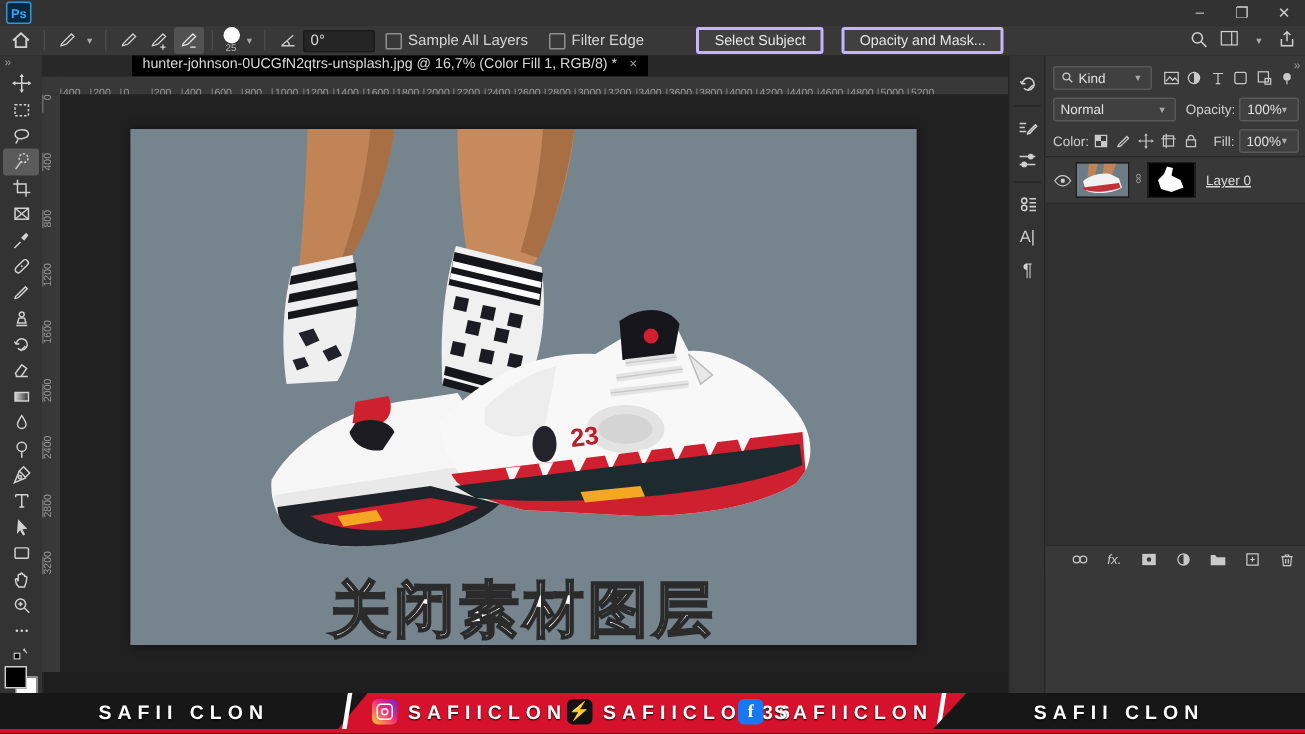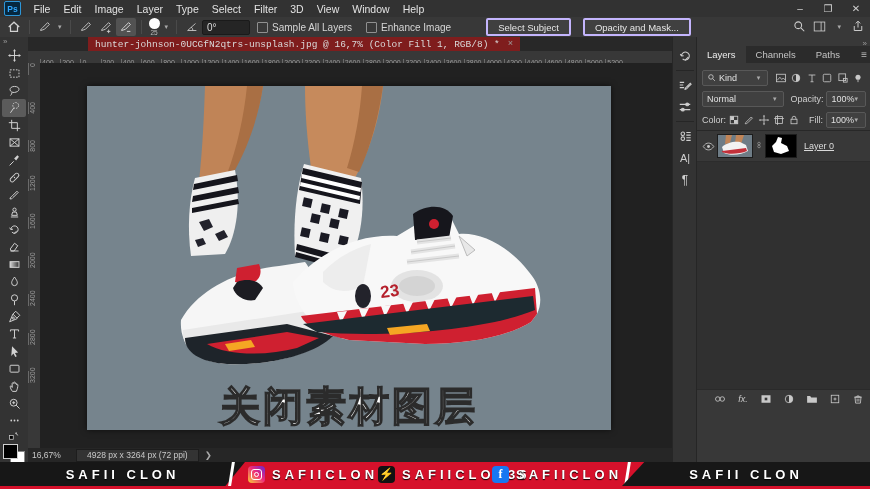--- a/index.html
+++ b/index.html
@@ -37,21 +37,21 @@
   .tool{width:24px;height:17.4px;margin:0 auto;display:flex;align-items:center;justify-content:center;border-radius:2px;}
   .tool svg{width:13px;height:13px;stroke:#d2d2d2;fill:none;stroke-width:1.2;}
   .tool svg .f{fill:#d2d2d2;stroke:none;}
   .tool.active{background:#5b5b5b;}
   #swap-mini{display:flex;align-items:flex-start;justify-content:center;height:12px;margin-top:1px;}
   #swatches{position:relative;width:22px;height:22px;margin:1px auto 0;}
   #fg{position:absolute;left:0;top:0;width:13px;height:13px;background:#000;border:1px solid #cfcfcf;}
   #bg{position:absolute;left:7px;top:7px;width:13px;height:13px;background:#fff;border:1px solid #888;}
   
   #tabbar{left:28px;top:37px;width:644px;height:14px;background:#282828;display:flex;align-items:stretch;}
-  #doc-tab{background:#7f1d1d;color:#d9d9d9;font-size:9.5px;display:flex;align-items:center;padding:0 7px;margin-left:60px;font-family:Liberation Mono, monospace;}
+  #doc-tab{background:#000000;color:#d9d9d9;font-size:9.5px;display:flex;padding:0 7px;margin-left:60px;}
   #doc-tab .x{margin-left:8px;color:#9d9d9d;font-size:9px;}
   #hruler{left:40px;top:51px;width:632px;height:12px;background:#383838;border-bottom:1px solid #262626;overflow:hidden;white-space:nowrap;}
   #hruler span{display:inline-block;width:20.2px;font-size:7px;color:#9a9a9a;border-left:1px solid #6a6a6a;
                padding-left:1px;height:12px;box-sizing:border-box;overflow:visible;}
   #vruler{left:28px;top:63px;width:12px;height:385px;background:#383838;border-right:1px solid #262626;overflow:hidden;}
   #vruler span{display:block;height:38.5px;width:12px;font-size:7px;color:#9a9a9a;border-top:1px solid #6a6a6a;
                box-sizing:border-box;transform-origin:6px 6px;transform:rotate(-90deg);text-align:right;}
   #ruler-corner{left:28px;top:51px;width:12px;height:12px;background:#383838;border-right:1px solid #262626;border-bottom:1px solid #262626;}
   #pasteboard{left:40px;top:63px;width:632px;height:385px;background:#212121;}
   #canvas{left:87px;top:86px;width:524px;height:344px;background:#76848D;box-shadow:0 0 6px rgba(0,0,0,.6);}
@@ -112,21 +112,20 @@
   #fb-icon{background:#1877f2;color:#fff;font-weight:bold;font-size:12px;font-family:"Liberation Serif",serif;}
   .edge{position:absolute;top:0;width:3px;height:24px;background:#fff;}
 </style>
 </head>
 <body>
 
 <div id="app">
 
   <div id="menubar" class="abs">
     <div id="ps-logo">Ps</div>
-    <div id="menus"><span>File</span><span>Edit</span><span>Image</span><span>Layer</span><span>Type</span><span>Select</span><span>Filter</span><span>3D</span><span>View</span><span>Window</span><span>Help</span></div>
     <div id="win-controls">
       <span class="wc">–</span>
       <span class="wc">❐</span>
       <span class="wc">✕</span>
     </div>
   </div>
 
   <div id="optionsbar" class="abs">
     <span class="ob-ico" style="margin-left:4px">
       <svg viewBox="0 0 16 16">
@@ -170,21 +169,21 @@
           <path d="M3 12L12 4M3 12h10M9 12a5 5 0 0 0-2-4" stroke="#c9c9c9" fill="none"></path>
         </svg>
       </span>
     <span class="ob-field">0°</span>
     <span class="cb">
       <span class="box"></span>
       <span>Sample All Layers</span>
     </span>
     <span class="cb">
       <span class="box"></span>
-      <span>Enhance Image</span>
+      <span>Filter Edge</span>
     </span>
     <button class="ob-btn" style="margin-left:28px">Select Subject</button>
     <button class="ob-btn">Opacity and Mask...</button>
     <div id="ob-right">
       <span>
         <svg viewBox="0 0 16 16" width="12" height="12">
             <circle cx="7" cy="7" r="4.5" stroke="#cfcfcf" fill="none" stroke-width="1.4"></circle>
             <path d="M10.5 10.5L15 15" stroke="#cfcfcf" stroke-width="1.4"></path>
           </svg></span>
       <span>
@@ -423,25 +422,20 @@
       </g>
       <path d="M216 238 L446 210 L448 224 C400 244 300 252 230 246 Z" fill="#1d2a30"></path>
       <path d="M300 242 l40 -4 3 7 -40 4 z" fill="#f5a623"></path>
       <text x="294" y="212" font-size="17" font-weight="bold" fill="#b5202c" transform="rotate(-7 294 212)">23</text>
       <path d="M268 210 a8 12 0 1 0 16 0 a8 12 0 1 0 -16 0" fill="#23232b"></path>
 
       <text x="262" y="334" text-anchor="middle" font-size="40" font-weight="bold" fill="#ffffff" stroke="#2b2b2b" stroke-width="1.4" letter-spacing="3">关闭素材图层</text>
     </svg>
   </div>
 
-  <div id="statusbar" class="abs">
-    <span id="status-zoom">16,67%</span>
-    <span id="status-doc">4928 px x 3264 px (72 ppi)</span>
-    <span id="status-chев">❯</span>
-  </div>
 
   <div id="dock" class="abs">
     <div class="dock-ico" style="margin-top:8px">
       <svg viewBox="0 0 16 16">
           <path d="M4 8a4.5 4.5 0 1 1 1.3 3.2M4 8L2.6 5.9M4 8l2.5-.4"></path>
           <path d="M8 13l4-4"></path>
         </svg>
       </div>
     <div class="dock-sep"></div>
     <div class="dock-ico">
@@ -464,26 +458,20 @@
           <circle cx="5.5" cy="11" r="2"></circle>
           <path d="M9.5 4h5M9.5 7h5M9.5 10h5M9.5 13h5"></path>
         </svg>
       </div>
     <div class="dock-ico" style="font-size:11px;">A|</div>
     <div class="dock-ico" style="font-size:12px;">¶</div>
   </div>
 
   <div id="panels" class="abs">
     <div id="panel-collapse">»</div>
-    <div id="panel-tabs">
-      <span class="ptab active">Layers</span>
-      <span class="ptab">Channels</span>
-      <span class="ptab">Paths</span>
-      <span id="panel-menu">≡</span>
-    </div>
 
     <div class="prow" style="margin-top:4px">
       <span class="pfield" style="width:62px">
         <svg viewBox="0 0 16 16" width="9" height="9" style="margin-right:3px">
             <circle cx="7" cy="7" r="4" stroke="#c9c9c9" fill="none" stroke-width="1.5"></circle>
             <path d="M10 10l4 4" stroke="#c9c9c9" stroke-width="1.5"></path>
           </svg>
         <span>Kind</span>
         <span class="chev" style="margin-left:auto">▾</span>
       </span>

